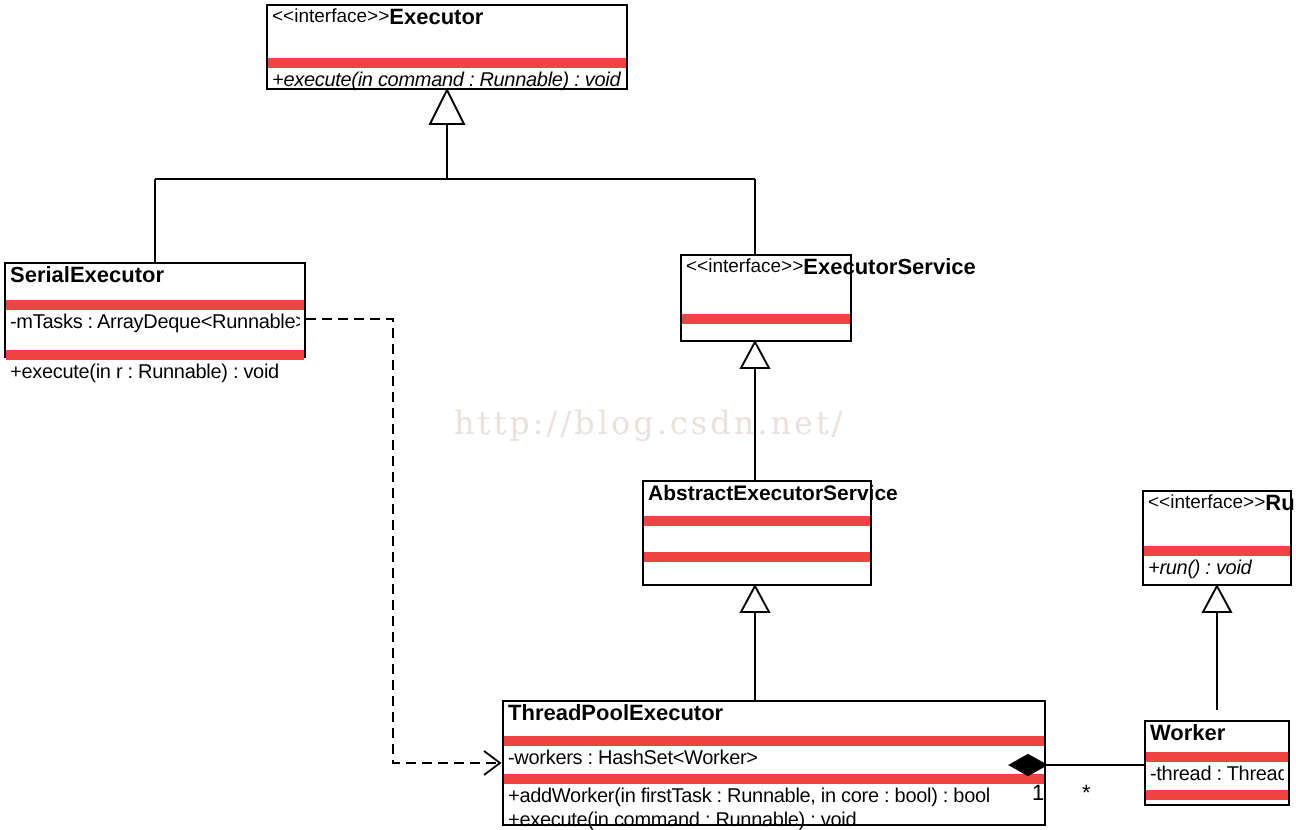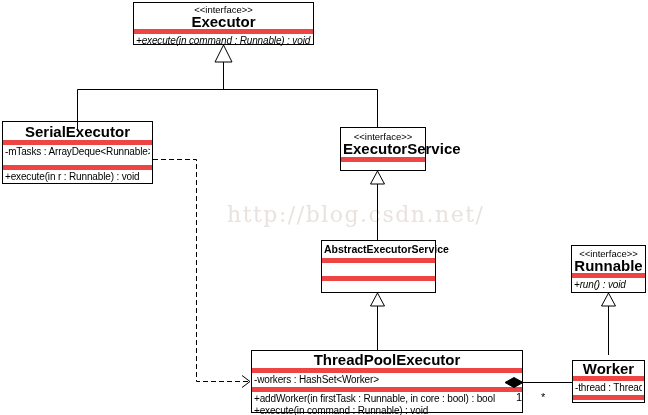--- a/index.html
+++ b/index.html
@@ -1,27 +1,27 @@
 <!DOCTYPE html>
 <html><head>
 <meta charset="utf-8">
 <style>
   html,body{margin:0;padding:0}
   body{width:648px;height:415px;background:#ffffff;position:relative;overflow:hidden;
        font-family:"Liberation Sans",sans-serif;color:#000}
   .stage{position:absolute;left:0;top:0;width:648px;height:415px}
   .watermark{position:absolute;left:227px;top:202px;z-index:0;
-             font-family:"DejaVu Serif",serif;font-size:22px;letter-spacing:1.5px;
+             font-family:"DejaVu Serif",serif;font-size:16px;letter-spacing:1.5px;
              color:#e9e2de;white-space:nowrap}
   .uml-box{position:absolute;box-sizing:border-box;background:#fff;border:1px solid #000;
            z-index:1;display:flex;flex-direction:column}
-  .title{box-sizing:border-box;display:flex;flex-direction:column;justify-content:center;
+  .title{box-sizing:border-box;display:flex;flex-direction:row;
          text-align:center;padding:0 2px;flex:0 0 auto}
   .stereo{font-size:9.5px;line-height:11px;font-weight:normal}
-  .cname{font-size:15px;font-weight:bold;line-height:13px}
+  .cname{font-size:11px;font-weight:bold;line-height:13px}
   .sec{box-sizing:border-box;border-top:5px solid #ef4444;padding:1px 2px;flex:0 0 auto}
   .fill{flex:1 1 auto}
   .member{font-size:10px;line-height:11.5px;letter-spacing:-0.15px;
           white-space:nowrap;overflow:hidden}
   .abstract{font-style:italic}
   svg.links{position:absolute;left:0;top:0;z-index:2;pointer-events:none}
   .mult{position:absolute;z-index:2;font-size:11px;line-height:11px}
 </style>
 </head>
 <body>
@@ -33,21 +33,21 @@
   <div class="uml-box" style="left:133px;top:2px;width:181px;height:43px">
     <div class="title" style="height:26px">
       <div class="stereo">&lt;&lt;interface&gt;&gt;</div>
       <div class="cname">Executor</div>
     </div>
     <div class="sec fill">
       <div class="member abstract">+execute(in command : Runnable) : void</div>
     </div>
   </div>
 
-  <div class="uml-box" style="left:2px;top:121px;width:151px;height:63px">
+  <div class="uml-box" style="left:2px;top:131px;width:151px;height:48px">
     <div class="title" style="height:18px">
       <div class="cname">SerialExecutor</div>
     </div>
     <div class="sec" style="height:25px">
       <div class="member">-mTasks : ArrayDeque&lt;Runnable&gt;</div>
     </div>
     <div class="sec fill">
       <div class="member">+execute(in r : Runnable) : void</div>
     </div>
   </div>

